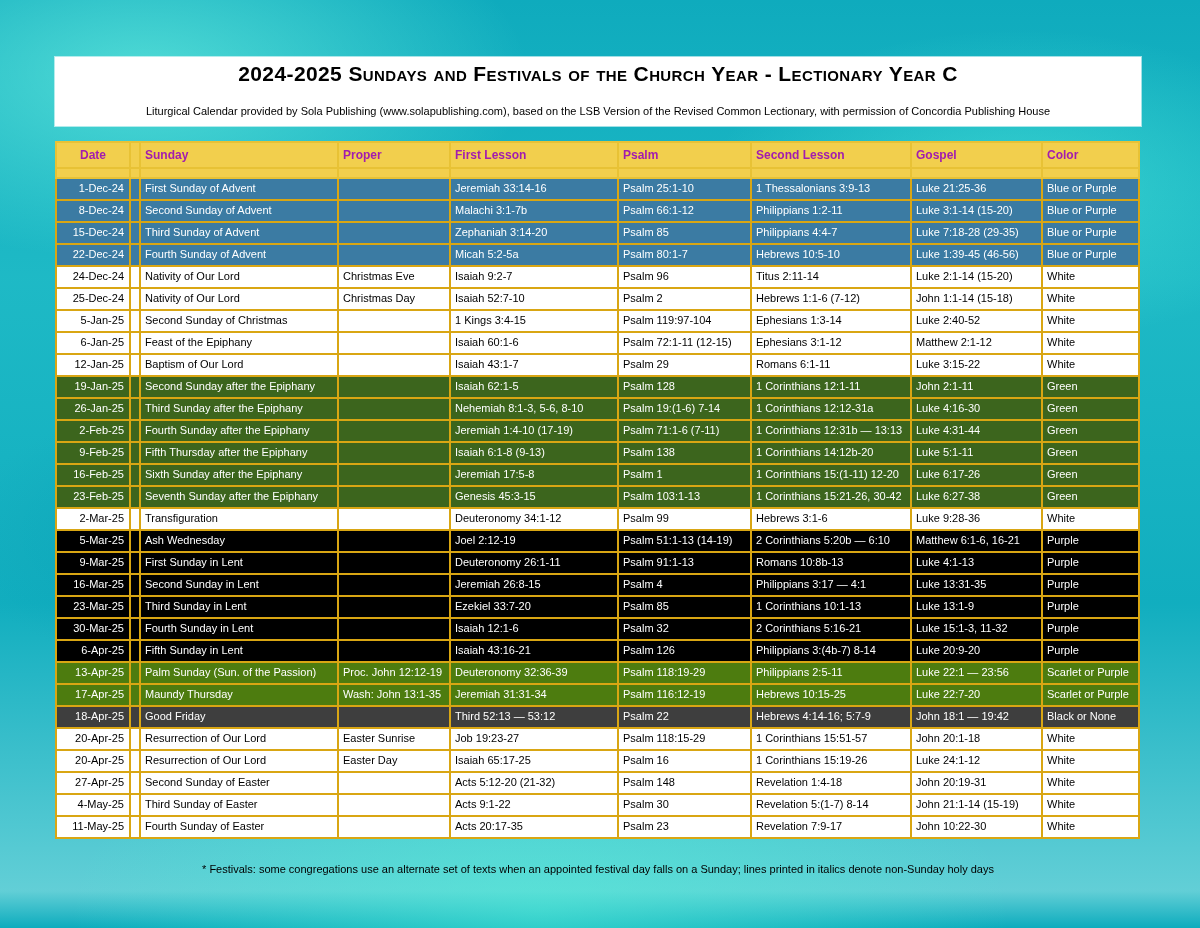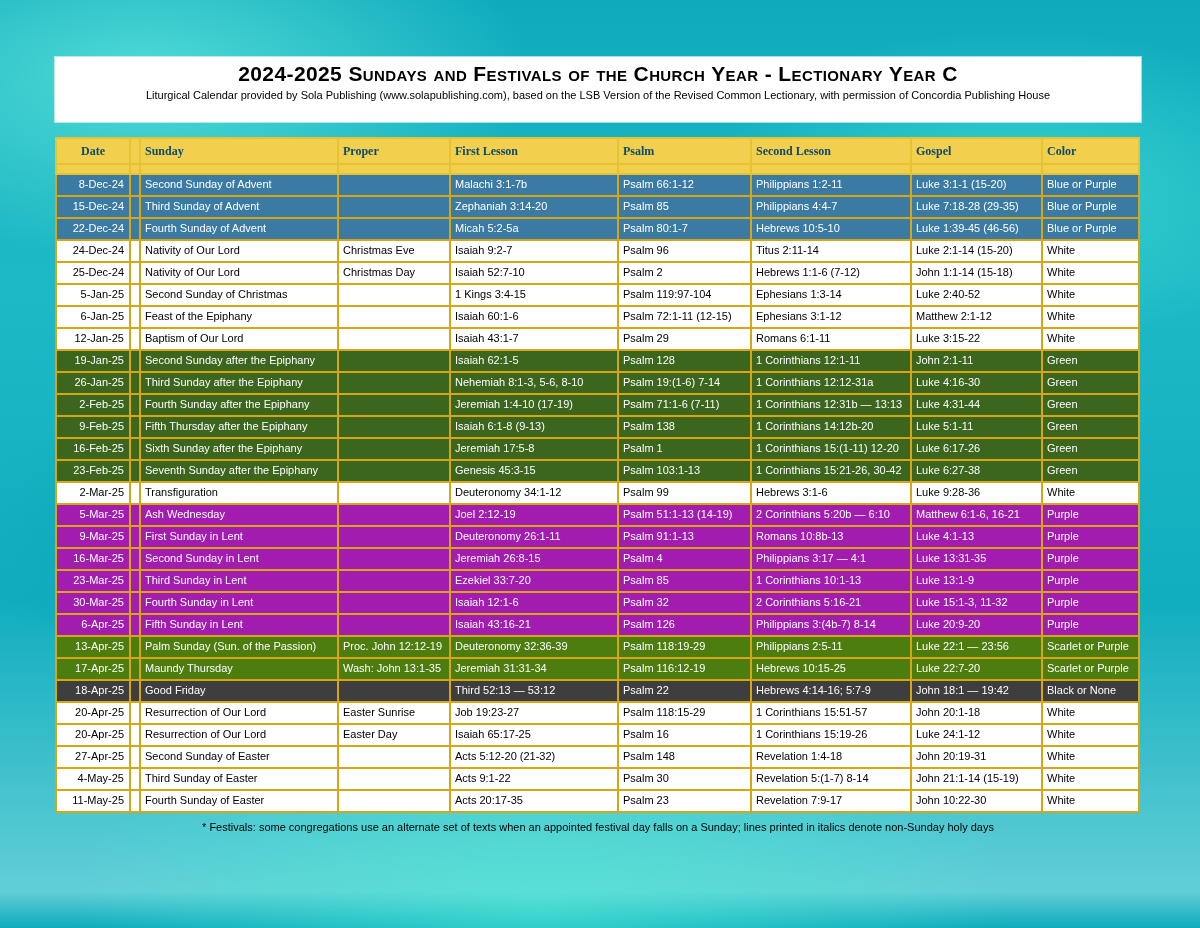--- a/index.html
+++ b/index.html
@@ -11,55 +11,55 @@
       radial-gradient(ellipse 620px 300px at 12% 8%, rgba(130,255,232,0.55), transparent 62%),
       radial-gradient(ellipse 520px 260px at 85% 20%, rgba(90,242,222,0.45), transparent 60%),
       radial-gradient(ellipse 760px 340px at 45% 98%, rgba(80,240,215,0.55), transparent 62%),
       radial-gradient(ellipse 420px 200px at 72% 72%, rgba(0,120,155,0.40), transparent 60%),
       radial-gradient(ellipse 520px 240px at 22% 58%, rgba(0,135,165,0.35), transparent 60%),
       radial-gradient(ellipse 300px 120px at 60% 40%, rgba(160,255,240,0.25), transparent 60%),
       linear-gradient(to bottom, rgba(0,150,175,0.25) 0%, rgba(120,250,230,0.10) 30%, rgba(0,150,175,0.15) 65%, rgba(215,250,245,0.40) 96%, rgba(0,160,180,0.35) 100%);
   }
   .sheet{position:absolute;left:55px;top:57px;width:1086px;}
   .title-band{
-    background:#ffffff;text-align:center;padding:5px 8px 21px 8px;
+    background:#ffffff;text-align:center;padding:5px 8px 9px 8px;
     box-shadow:0 0 0 1px rgba(255,255,255,0.6);
   }
   .title{
     font-size:21px;font-weight:bold;color:#000;letter-spacing:0.4px;
     font-variant-caps:small-caps;line-height:1.15;
   }
-  .subtitle{font-size:11px;color:#000;margin-top:3px;}
+  .subtitle{font-size:11px;color:#000;margin-top:19px;}
   table.cal{
     border-collapse:collapse;table-layout:fixed;width:1083px;margin-top:15px;
     font-size:11px;
   }
   .cal col.c-date{width:74px}.cal col.c-gap{width:10px}.cal col.c-sunday{width:198px}
   .cal col.c-proper{width:112px}.cal col.c-first{width:168px}.cal col.c-psalm{width:133px}
   .cal col.c-second{width:160px}.cal col.c-gospel{width:131px}.cal col.c-color{width:97px}
   .cal th,.cal td{
     border:2px solid #D9A613;padding:2px 4px;overflow:hidden;white-space:nowrap;
     text-overflow:clip;vertical-align:middle;line-height:1.25;
   }
   .cal th{
-    background:#F2CF4D;color:#0c4a6e;font-weight:bold;font-size:12px;text-align:left;
-    height:20px;border-color:#E8C235;font-family:Liberation Serif, serif;
+    background:#F2CF4D;color:#a21caf;font-weight:bold;font-size:12px;text-align:left;
+    height:20px;border-color:#E8C235;
   }
   .cal th.th-date{text-align:center;}
   .cal tr.spacer td{background:#F2CF4D;height:8px;padding:0;border-color:#E8C235;}
   .cal td{height:16px;}
   .cal td.date-cell{text-align:right;padding-right:5px;}
   tr.r-white td{background:#ffffff;color:#000;}
   tr.r-blue td{background:#3B7BA3;color:#fff;}
   tr.r-green td{background:#3C651D;color:#fff;}
-  tr.r-purple td{background:#a21caf;color:#fff;}
+  tr.r-purple td{background:#000000;color:#fff;}
   tr.r-scarlet td{background:#4d7c0f;color:#fff;}
   tr.r-black td{background:#3E3E3E;color:#fff;}
   tr.italic td{}
-  .footnotes{margin-top:6px;text-align:center;color:#000;}
+  .footnotes{margin-top:22px;text-align:center;color:#000;}
   .footnotes div{font-size:11px;line-height:1.55;}
 </style>
 </head>
 <body>
 
 <div class="sheet">
   <div class="title-band">
     <div class="title">2024-2025 Sundays and Festivals of the Church Year - Lectionary Year C</div>
     <div class="subtitle">Liturgical Calendar provided by Sola Publishing (www.solapublishing.com), based on the LSB Version of the Revised Common Lectionary, with permission of Concordia Publishing House</div>
   </div>
@@ -95,28 +95,39 @@
           <td></td>
           <td></td>
           <td></td>
           <td></td>
           <td></td>
           <td></td>
       </tr>
     </thead>
     <tbody id="cal-body">
         <tr class="r-blue">
+          <td class="date-cell">1-Dec-24</td>
+          <td></td>
+          <td>First Sunday of Advent</td>
+          <td></td>
+          <td>Jeremiah 33:14-16</td>
+          <td>Psalm 25:1-10</td>
+          <td>1 Thessalonians 3:9-13</td>
+          <td>Luke 21:25-36</td>
+          <td>Blue or Purple</td>
+        </tr>
+        <tr class="r-blue">
           <td class="date-cell">8-Dec-24</td>
           <td></td>
           <td>Second Sunday of Advent</td>
           <td></td>
           <td>Malachi 3:1-7b</td>
           <td>Psalm 66:1-12</td>
           <td>Philippians 1:2-11</td>
-          <td>Luke 3:1-1 (15-20)</td>
+          <td>Luke 3:1-14 (15-20)</td>
           <td>Blue or Purple</td>
         </tr>
         <tr class="r-blue">
           <td class="date-cell">15-Dec-24</td>
           <td></td>
           <td>Third Sunday of Advent</td>
           <td></td>
           <td>Zephaniah 3:14-20</td>
           <td>Psalm 85</td>
           <td>Philippians 4:4-7</td>

